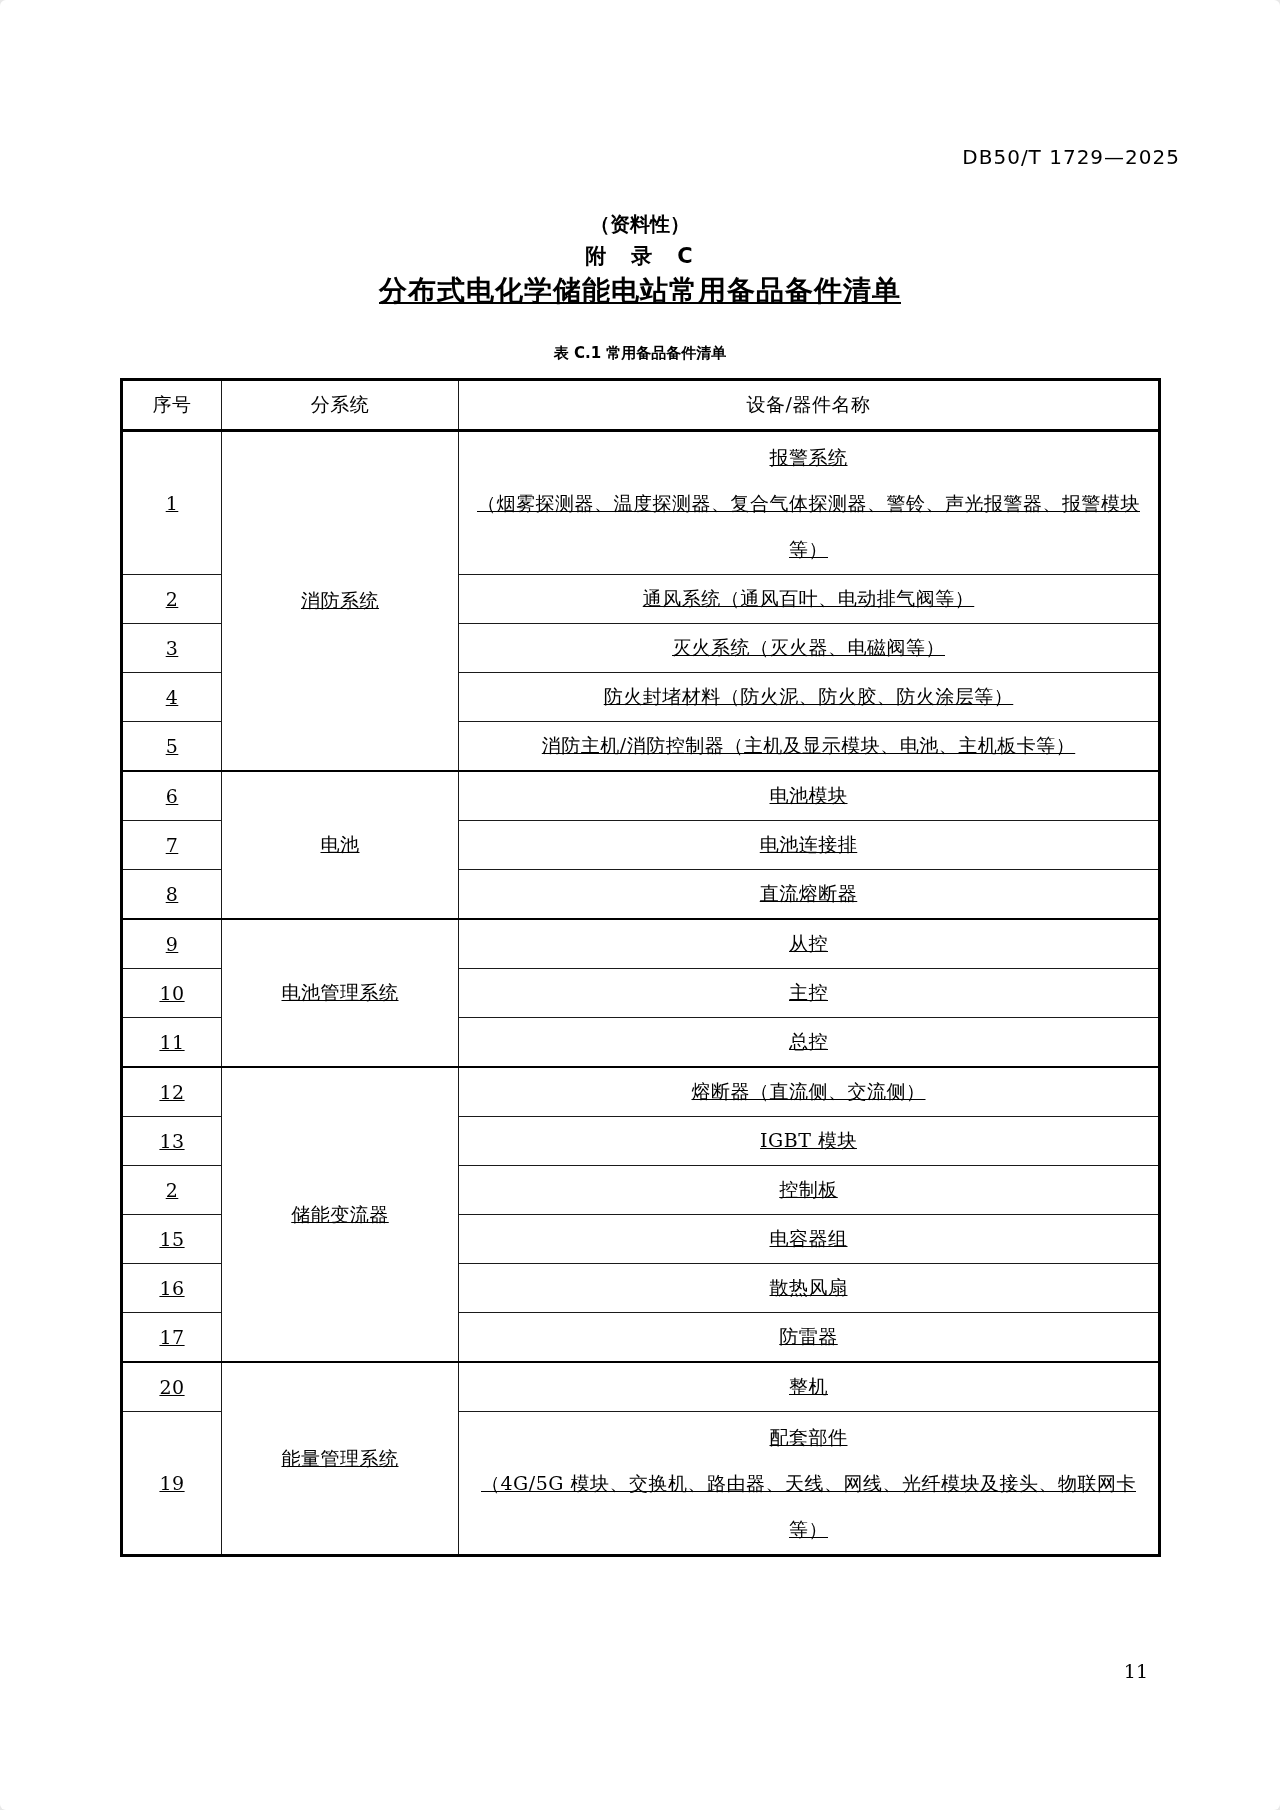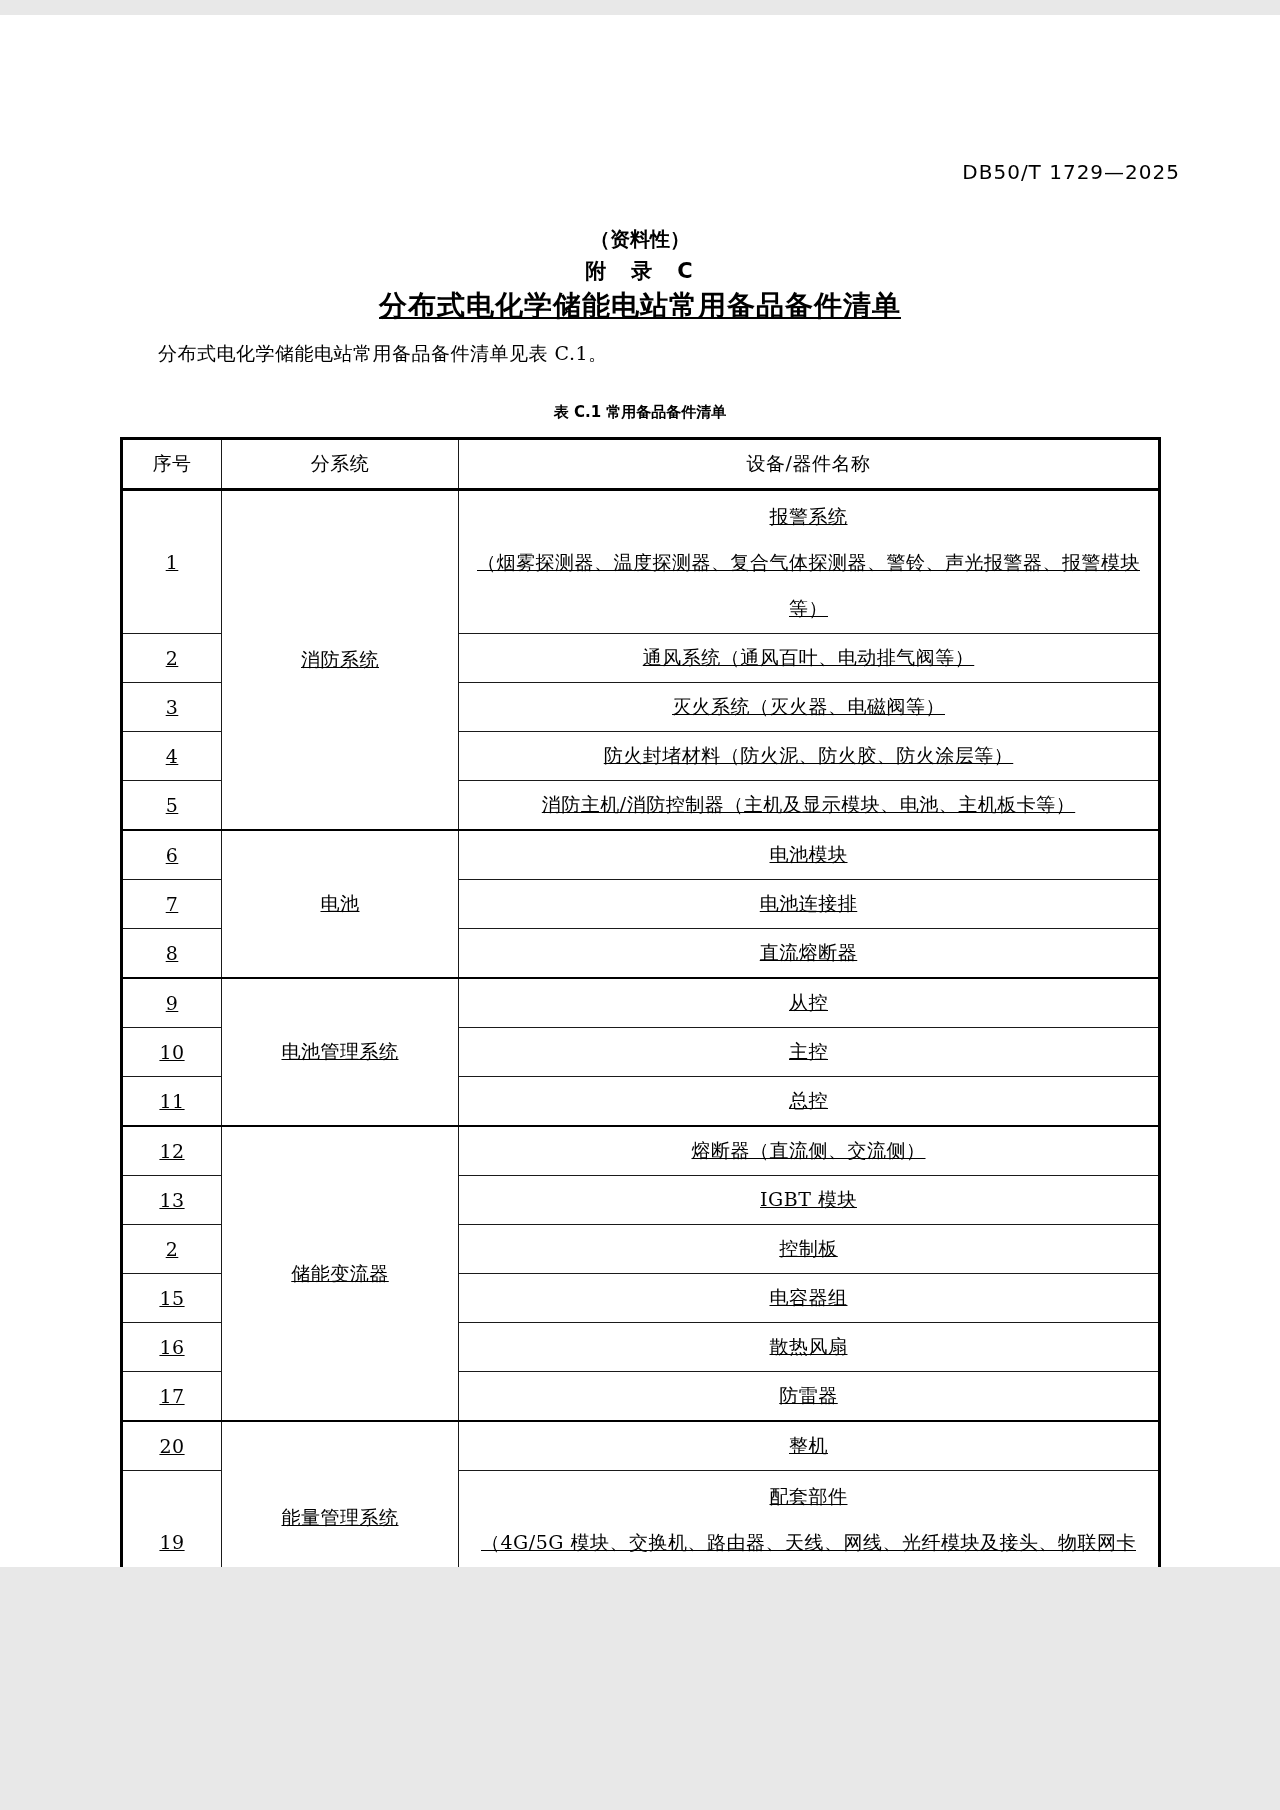--- a/index.html
+++ b/index.html
@@ -1,24 +1,25 @@
 <!DOCTYPE html>
 <html><head>
 <meta charset="utf-8">
 <style>
   html, body { margin:0; padding:0; background:#e8e8e8; }
   .page {
     position: relative;
     width: 1280px;
-    height: 1552px;
-    margin: 15px auto;
+    height: 1810px;
+    margin: 0 auto;
     background: #ffffff;
     color: #000;
     font-family: "DejaVu Serif", "Liberation Serif", serif;
     overflow: hidden;
+    border-radius: 6px;
   }
   .doc-header {
     position: absolute;
     top: 145px;
     right: 100px;
     font-family: "DejaVu Sans", "Liberation Sans", sans-serif;
     font-size: 20px;
     letter-spacing: 1px;
     font-weight: 500;
   }
@@ -85,21 +86,20 @@
 
 <div class="page">
 
   <div class="doc-header">DB50/T 1729—2025</div>
 
   <div class="content">
     <p class="appendix-title t2">（资料性）</p>
     <p class="appendix-title t1">附　录　C</p>
     <p class="appendix-title t3">分布式电化学储能电站常用备品备件清单</p>
 
-    <p class="intro">分布式电化学储能电站常用备品备件清单见表 C.1。</p>
 
     <p class="table-caption">表 C.1 常用备品备件清单</p>
 
     <table class="spare-table">
       <colgroup>
         <col style="width:100px">
         <col style="width:237px">
         <col style="width:701px">
       </colgroup>
       <thead>

